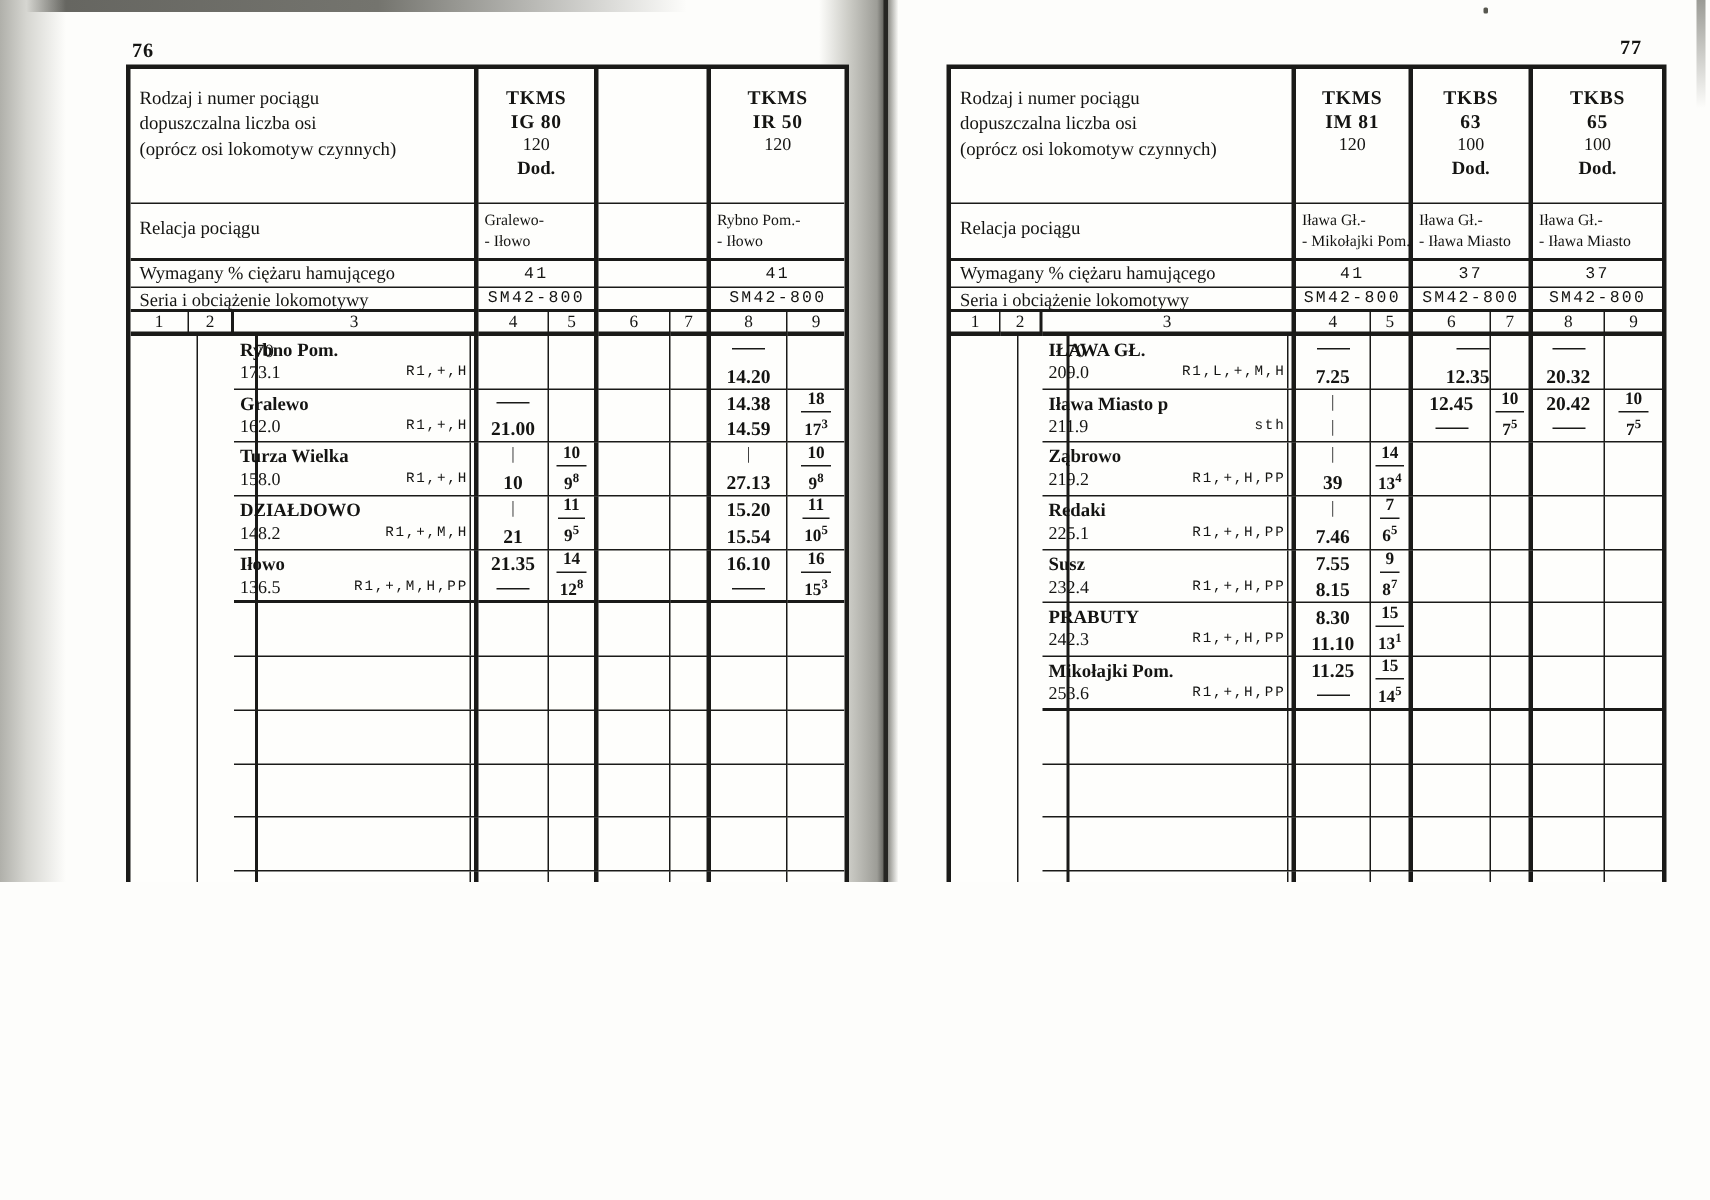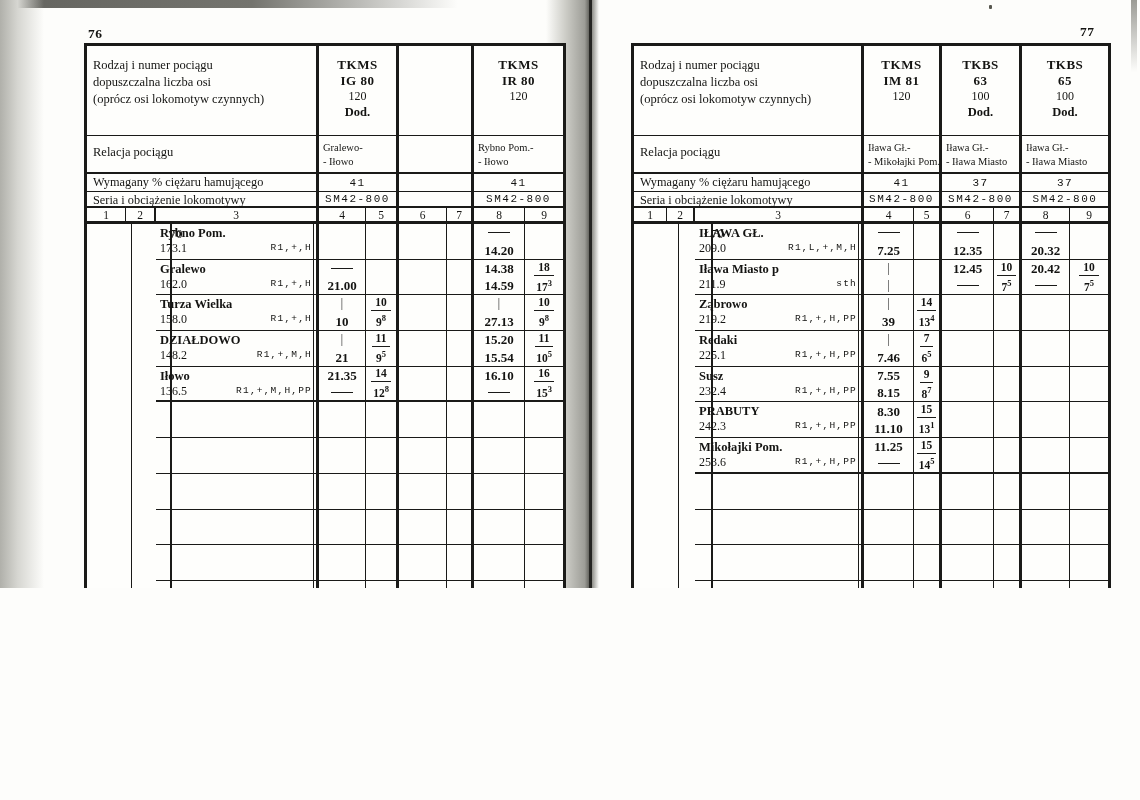--- a/index.html
+++ b/index.html
@@ -116,21 +116,21 @@
       <div class="tnd">Dod.</div>
     </div>
     <div class="hc train hb1 br3" style="grid-area:1/6/2/8">
       <div class="tnm"></div>
       <div class="tnm"></div>
       <div class="tnx"></div>
       <div class="tnd"></div>
     </div>
     <div class="hc train hb1" style="grid-area:1/8/2/10">
       <div class="tnm">TKMS</div>
-      <div class="tnm">IR 80</div>
+      <div class="tnm">IR 50</div>
       <div class="tnx">120</div>
       <div class="tnd"></div>
     </div>
 
     <div class="hc rlabel hb2 br3" style="grid-area:2/1/3/4">Relacja pociągu</div>
     <div class="hc rel hb2 br3" style="grid-area:2/4/3/6">
       <div>Gralewo-</div>
       <div>- Iłowo</div>
     </div>
     <div class="hc rel hb2 br3" style="grid-area:2/6/3/8">
@@ -727,21 +727,21 @@
   <div class="bcell tc c4" style="grid-row: 6;">
     <div class="tval dashline"></div>
     <div class="tval">7.25</div>
   </div>
   <div class="bcell fc c5" style="grid-row: 6;">
     <div class="fr">
 
       <span class="frd"><span></span><sup></sup></span>
     </div>
   </div>
-  <div class="bcell tc c6" style="grid-row: 6;">
+  <div class="bcell tc c6" style="grid-row: 6; align-items: flex-end;">
     <div class="tval dashline"></div>
     <div class="tval">12.35</div>
   </div>
   <div class="bcell fc c7" style="grid-row: 6;">
     <div class="fr">
 
       <span class="frd"><span></span><sup></sup></span>
     </div>
   </div>
   <div class="bcell tc c8" style="grid-row: 6;">

